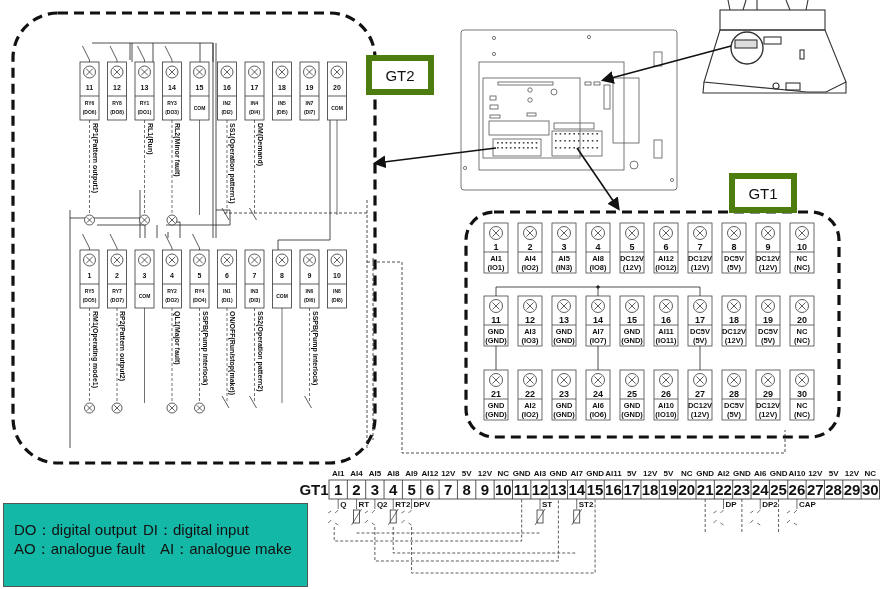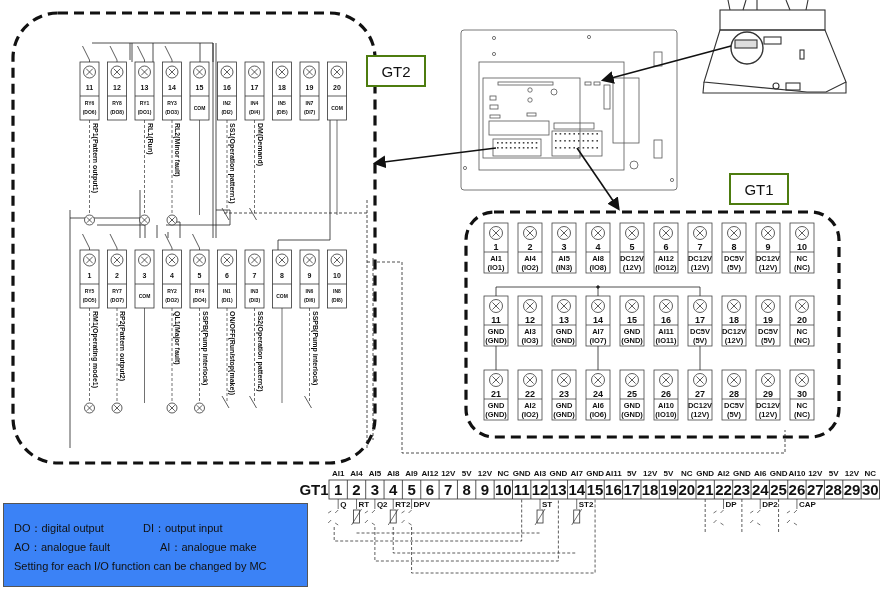--- a/index.html
+++ b/index.html
@@ -6,22 +6,22 @@
   body { width:880px; height:589px; position:relative; overflow:hidden; font-family:"DejaVu Sans", sans-serif; color:#111; }
   svg { position:absolute; left:0; top:0; }
   .t-num { font-family:"Liberation Sans", sans-serif; font-weight:bold; font-size:7px; }
   .t-lbl { font-family:"Liberation Sans", sans-serif; font-weight:bold; font-size:5px; }
   .t-gt1num { font-family:"Liberation Sans", sans-serif; font-weight:bold; font-size:9px; }
   .t-gt1lbl { font-family:"Liberation Sans", sans-serif; font-weight:bold; font-size:7.5px; }
   .t-strip-num { font-family:"Liberation Sans", sans-serif; font-weight:bold; font-size:15px; }
   .t-strip-top { font-family:"Liberation Sans", sans-serif; font-weight:bold; font-size:8px; }
   .t-sensor { font-family:"Liberation Sans", sans-serif; font-weight:bold; font-size:8px; }
   .t-func { font-family:"Liberation Sans", sans-serif; font-weight:bold; font-size:7px; }
-  .tag-box { position:absolute; border:2px solid #4d7c0f; background:#fff; font-family:"Liberation Sans", sans-serif; font-size:15px; display:flex; align-items:center; justify-content:center; }
-  .legend { position:absolute; left:3px; top:503px; width:303px; height:82px; border:1px solid #555; background:#3b82f6; font-family:"Liberation Sans", sans-serif; font-size:11px; }
+  .tag-box { position:absolute; border:6px solid #4d7c0f; background:#fff; font-family:"Liberation Sans", sans-serif; font-size:15px; display:flex; align-items:center; justify-content:center; }
+  .legend { position:absolute; left:3px; top:503px; width:303px; height:82px; border:1px solid #555; background:#14b8a6; font-family:"Liberation Sans", sans-serif; font-size:15px; }
   .legend .row { position:absolute; white-space:nowrap; }
 </style>
 </head>
 <body>
 
 <svg id="diagram" width="880" height="589" viewBox="0 0 880 589" xmlns="http://www.w3.org/2000/svg">
   <defs>
     <marker id="arrowhead" markerWidth="8" markerHeight="8" refX="6" refY="4" orient="auto">
       <path d="M0,0 L8,4 L0,8 Z" fill="#111"></path>
     </marker>
@@ -948,17 +948,16 @@
 
 <div class="tag-box" style="left:366px; top:55px; width:56px; height:28px;">
   <span>GT2</span>
 </div>
 <div class="tag-box" style="left:729px; top:173px; width:56px; height:28px;">
   <span>GT1</span>
 </div>
 
 <div class="legend">
   <div class="row" style="left:10px; top:17px;">DO：digital output</div>
-  <div class="row" style="left:139px; top:17px;">DI：output input</div>
+  <div class="row" style="left:139px; top:17px;">DI：digital input</div>
   <div class="row" style="left:10px; top:36px;">AO：analogue fault</div>
   <div class="row" style="left:156px; top:36px;">AI：analogue make</div>
-  <div class="row" style="left:10px; top:56px;">Setting for each I/O function can be changed by MC</div>
 </div>
 
 </body></html>

